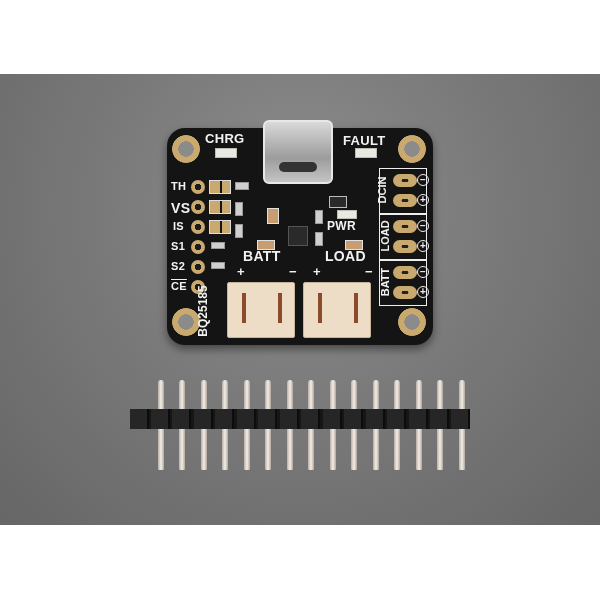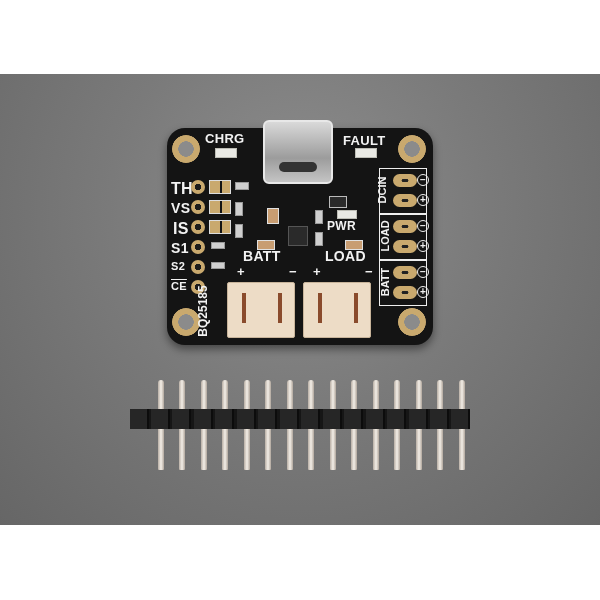--- a/index.html
+++ b/index.html
@@ -66,24 +66,24 @@
 
   <div class="usbc">
       <div class="usbc-slot"></div>
     </div>
 
   <span class="silk" style="left:38px;top:3px;font-size:13px">CHRG</span>
   <div class="led" style="left:48px;top:20px"></div>
   <span class="silk" style="left:176px;top:5px;font-size:13px">FAULT</span>
   <div class="led" style="left:188px;top:20px"></div>
 
-  <span class="silk" style="left:4px;top:52px;font-size:16px">TH</span>
+  <span class="silk" style="left:4px;top:52px;font-size:11px">TH</span>
   <span class="silk" style="left:4px;top:72px;font-size:14px">VS</span>
-  <span class="silk" style="left:6px;top:92px;font-size:16px">IS</span>
-  <span class="silk" style="left:4px;top:112px;font-size:14px">S1</span>
+  <span class="silk" style="left:6px;top:92px;font-size:11px">IS</span>
+  <span class="silk" style="left:4px;top:112px;font-size:11px">S1</span>
   <span class="silk" style="left:4px;top:132px;font-size:11px">S2</span>
   <span class="silk" style="left:4px;top:152px;font-size:11px;text-decoration:overline">CE</span>
 
   <div class="pad" style="left:24px;top:52px"></div>
   <div class="pad" style="left:24px;top:72px"></div>
   <div class="pad" style="left:24px;top:92px"></div>
   <div class="pad" style="left:24px;top:112px"></div>
   <div class="pad" style="left:24px;top:132px"></div>
   <div class="pad" style="left:24px;top:152px"></div>
 

